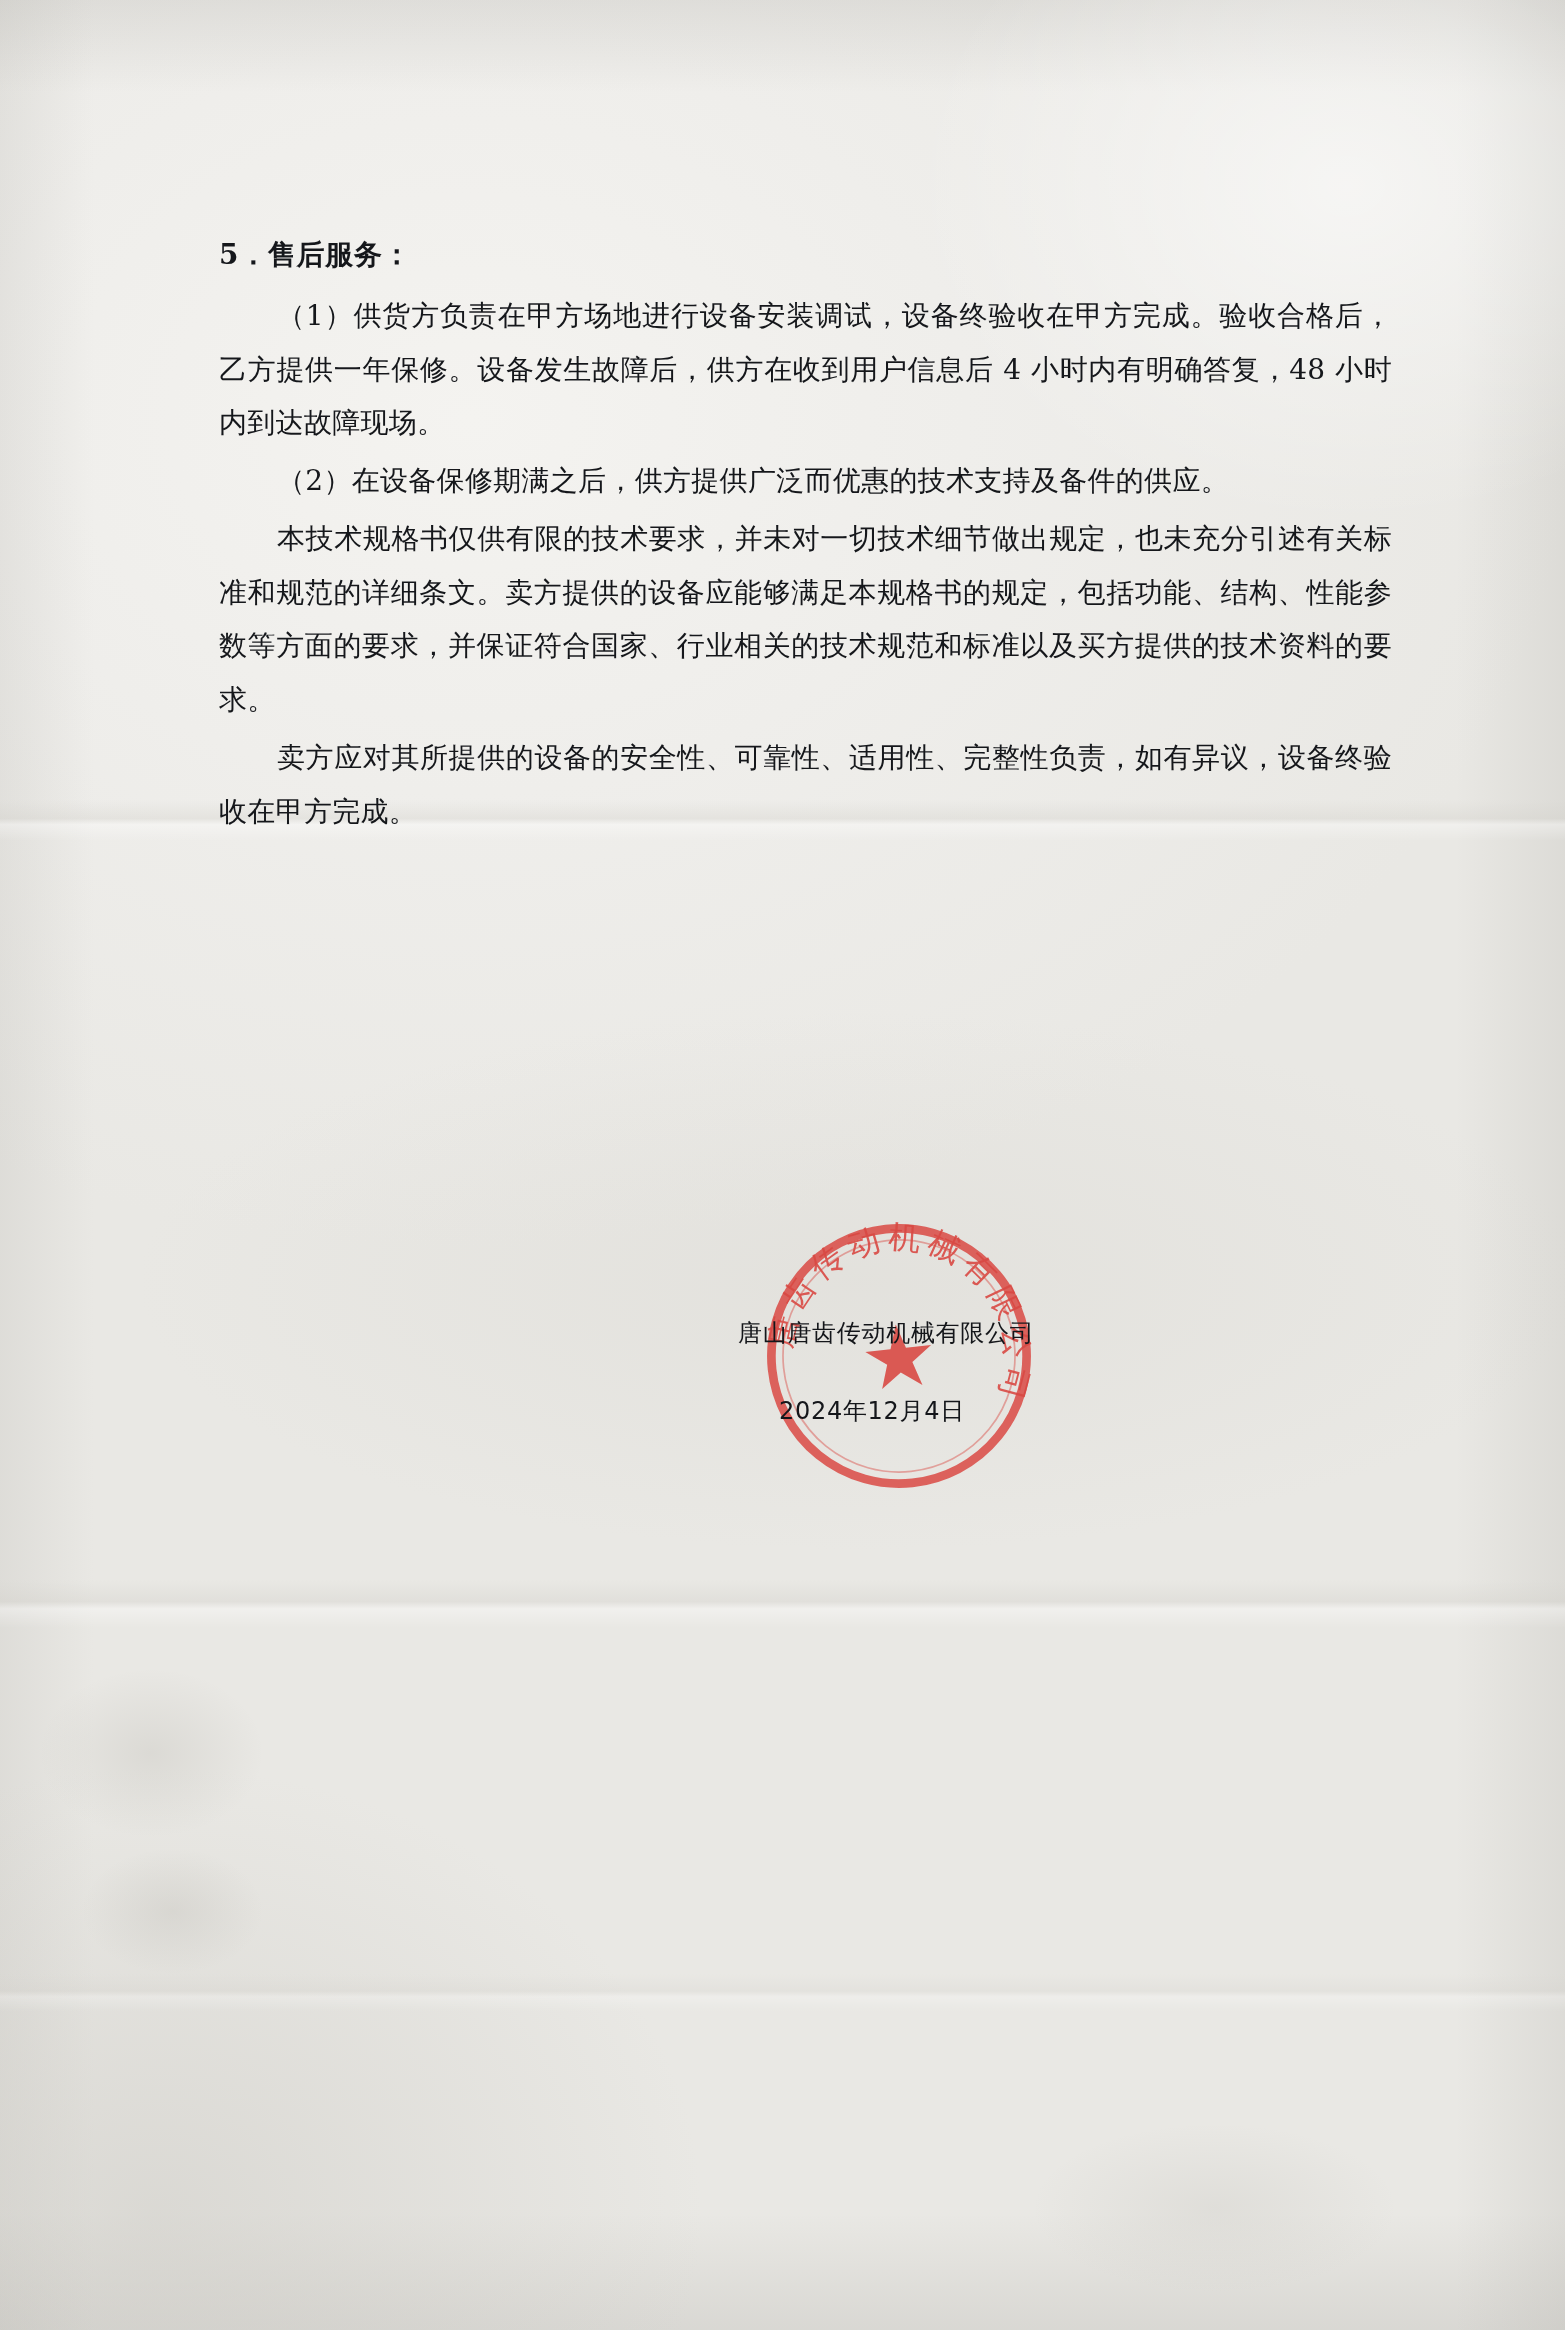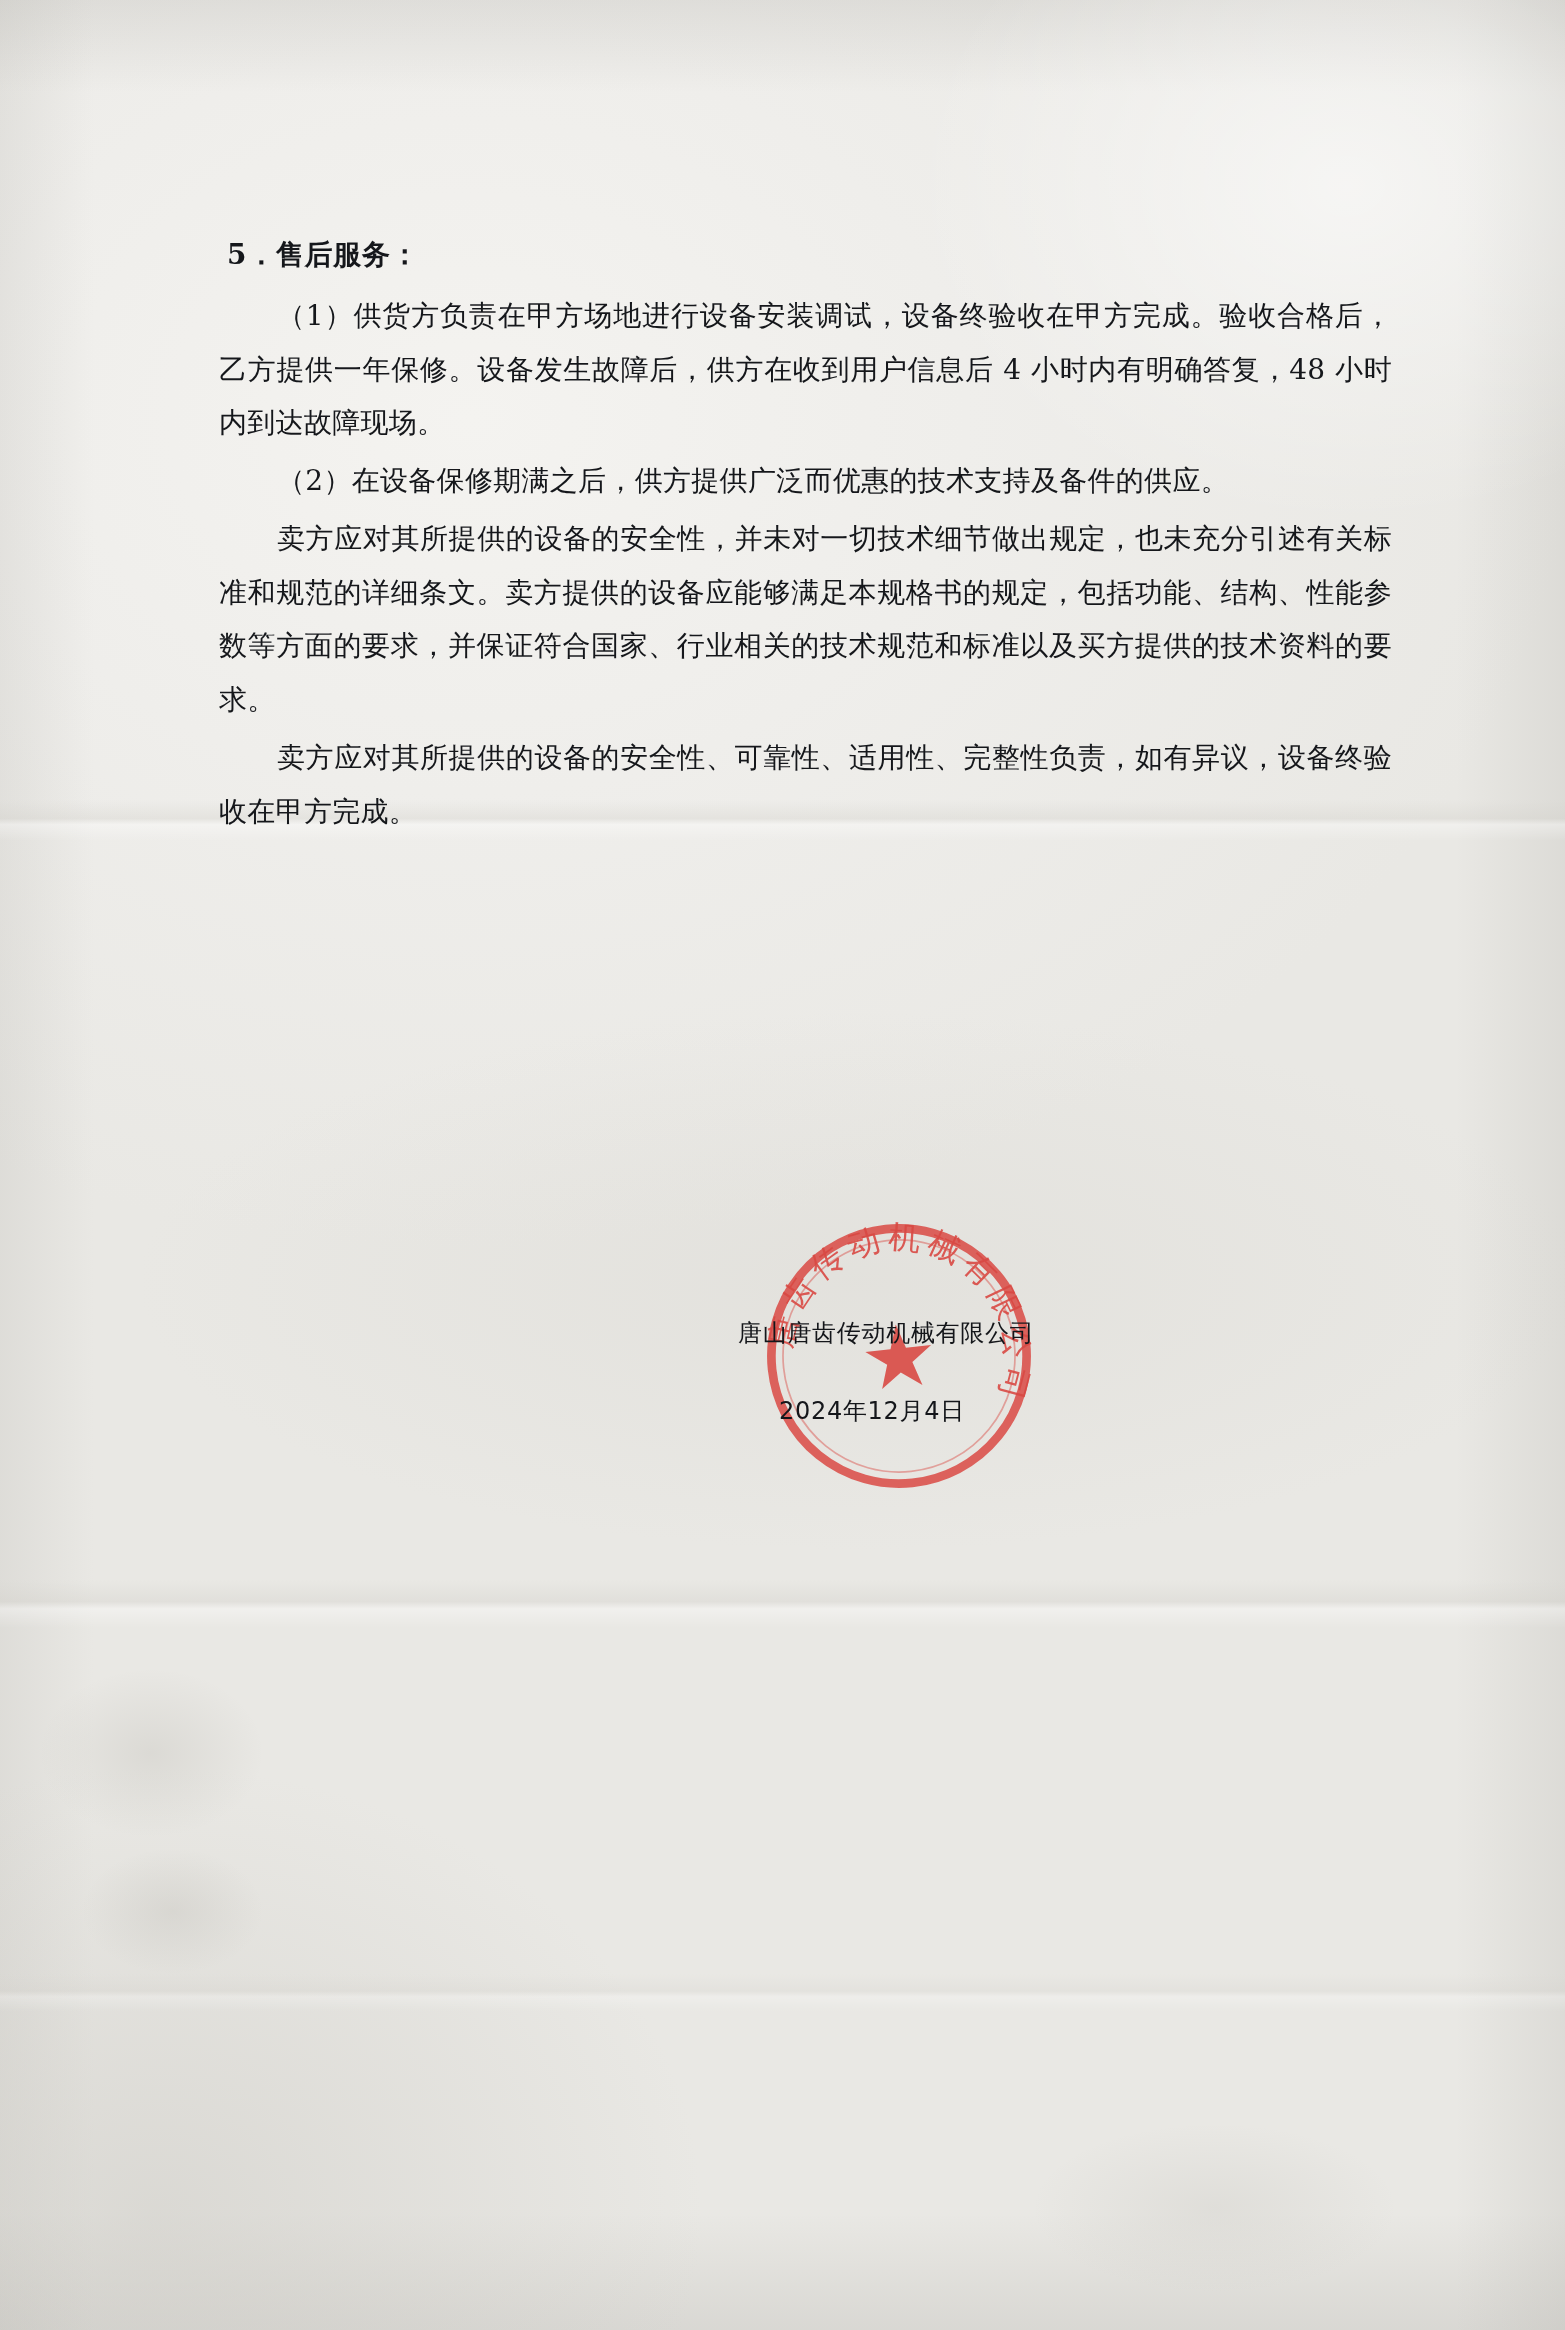--- a/index.html
+++ b/index.html
@@ -66,21 +66,21 @@
     font-size: 28px;
     line-height: 1.92;
     letter-spacing: 0.3px;
     font-family: "DejaVu Serif", "Liberation Serif", serif;
   }
   .heading {
     font-weight: bold;
     font-size: 28px;
     letter-spacing: 0.7px;
     margin-bottom: 7px;
-    margin-left: 8px;
+    margin-left: 0px;
   }
   .para {
     text-indent: 58px;
     margin: 0 0 4.1px 0;
     text-align: justify;
   }
   .para.block { text-indent: 58px; }
 
   
   .sign-block {
@@ -123,21 +123,21 @@
   <div class="crease c2"></div>
   <div class="crease c3"></div>
   <div class="smudge s1"></div>
   <div class="smudge s2"></div>
   <div class="smudge s3"></div>
 
   <div class="doc-body">
     <div class="heading">5．售后服务：</div>
     <p class="para">（1）供货方负责在甲方场地进行设备安装调试，设备终验收在甲方完成。验收合格后，乙方提供一年保修。设备发生故障后，供方在收到用户信息后 4 小时内有明确答复，48 小时内到达故障现场。</p>
     <p class="para">（2）在设备保修期满之后，供方提供广泛而优惠的技术支持及备件的供应。</p>
-    <p class="para block">卖方应对其所提供的设备的安全性，并未对一切技术细节做出规定，也未充分引述有关标准和规范的详细条文。卖方提供的设备应能够满足本规格书的规定，包括功能、结构、性能参数等方面的要求，并保证符合国家、行业相关的技术规范和标准以及买方提供的技术资料的要求。</p>
+    <p class="para block">本技术规格书仅供有限的技术要求，并未对一切技术细节做出规定，也未充分引述有关标准和规范的详细条文。卖方提供的设备应能够满足本规格书的规定，包括功能、结构、性能参数等方面的要求，并保证符合国家、行业相关的技术规范和标准以及买方提供的技术资料的要求。</p>
     <p class="para block">卖方应对其所提供的设备的安全性、可靠性、适用性、完整性负责，如有异议，设备终验收在甲方完成。</p>
   </div>
 
   <div class="stamp">
     <svg viewBox="0 0 200 200" xmlns="http://www.w3.org/2000/svg">
       <defs>
         <path id="ringpath" d="M 100,100 m -74,0 a 74,74 0 1,1 148,0 a 74,74 0 1,1 -148,0"></path>
       </defs>
       <circle cx="100" cy="100" r="88" fill="none" stroke="#d8352f" stroke-width="6" opacity="0.85"></circle>
       <circle cx="100" cy="100" r="80" fill="none" stroke="#d8352f" stroke-width="1.2" opacity="0.45"></circle>

